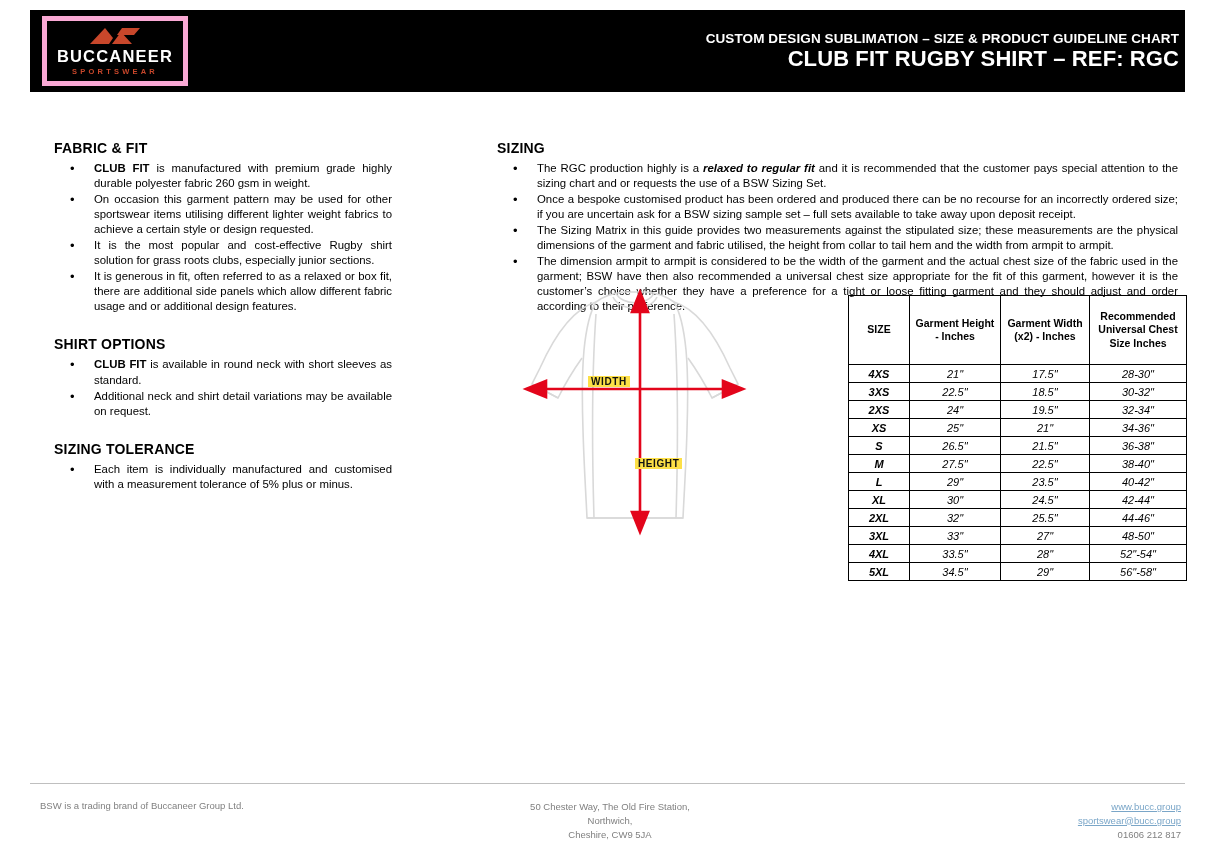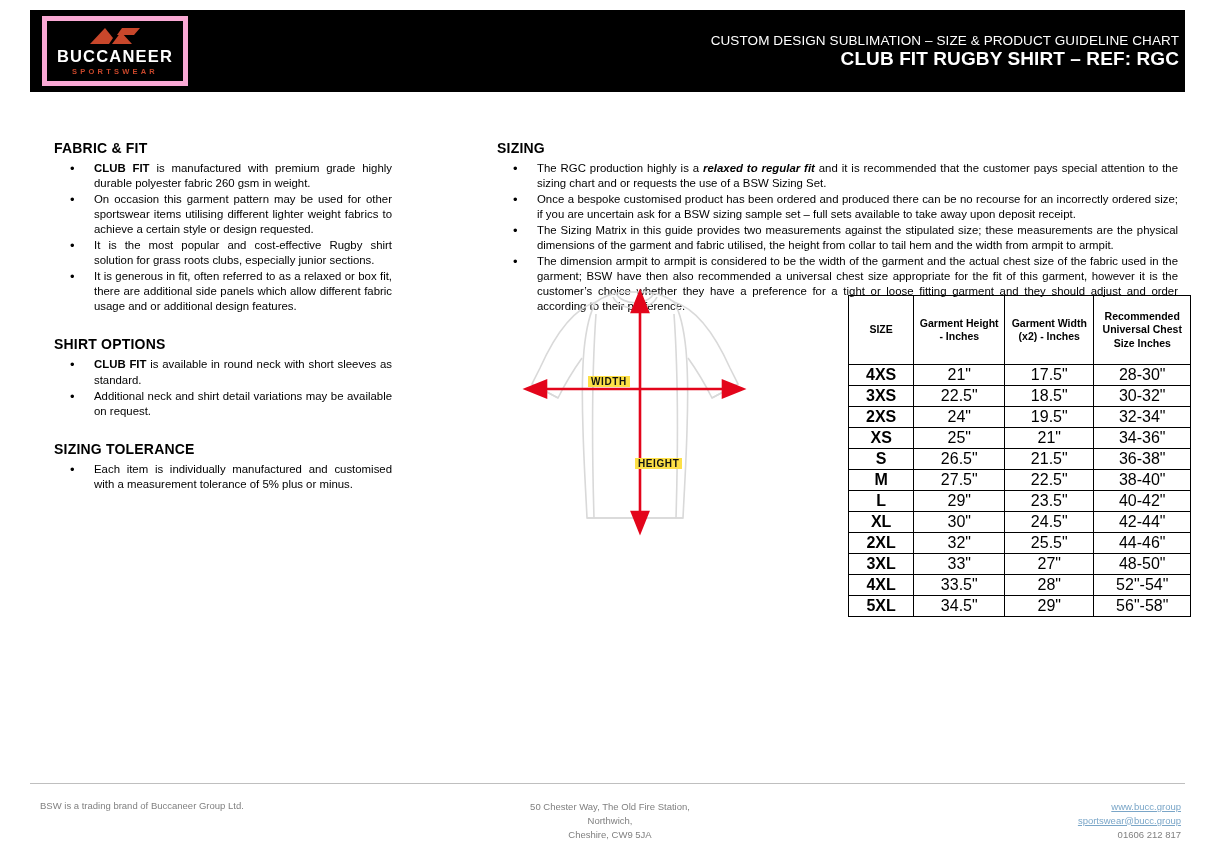--- a/index.html
+++ b/index.html
@@ -62,26 +62,26 @@
     flex: 1;
     display: flex;
     flex-direction: column;
     justify-content: center;
     align-items: flex-end;
     padding-right: 6px;
   }
   .header-line1 {
     color: #ffffff;
     font-size: 13.5px;
-    font-weight: normal;
+    font-weight: bold;
     letter-spacing: 0.1px;
   }
   .header-line2 {
     color: #ffffff;
-    font-size: 19px;
+    font-size: 22px;
     font-weight: bold;
     letter-spacing: 0.1px;
     margin-left: 40px;
   }
 
   
   .content {
     position: absolute;
     left: 0;
     top: 140px;
@@ -174,21 +174,22 @@
     padding: 4px 3px;
     height: 60px;
   }
   table.size-table th.c0 { width: 54px; }
   table.size-table th.c1 { width: 84px; }
   table.size-table th.c2 { width: 82px; }
   table.size-table th.c3 { width: 90px; }
   table.size-table tbody td {
     padding: 1px 17px;
     height: 15px;
-    font-size: 16px;
+    font-size: 11px;
+    font-style: italic;
   }
   table.size-table tbody td.sizecell {
     font-weight: bold;
   }
 
   
   .footer-rule {
     position: absolute;
     left: 30px;
     top: 783px;

